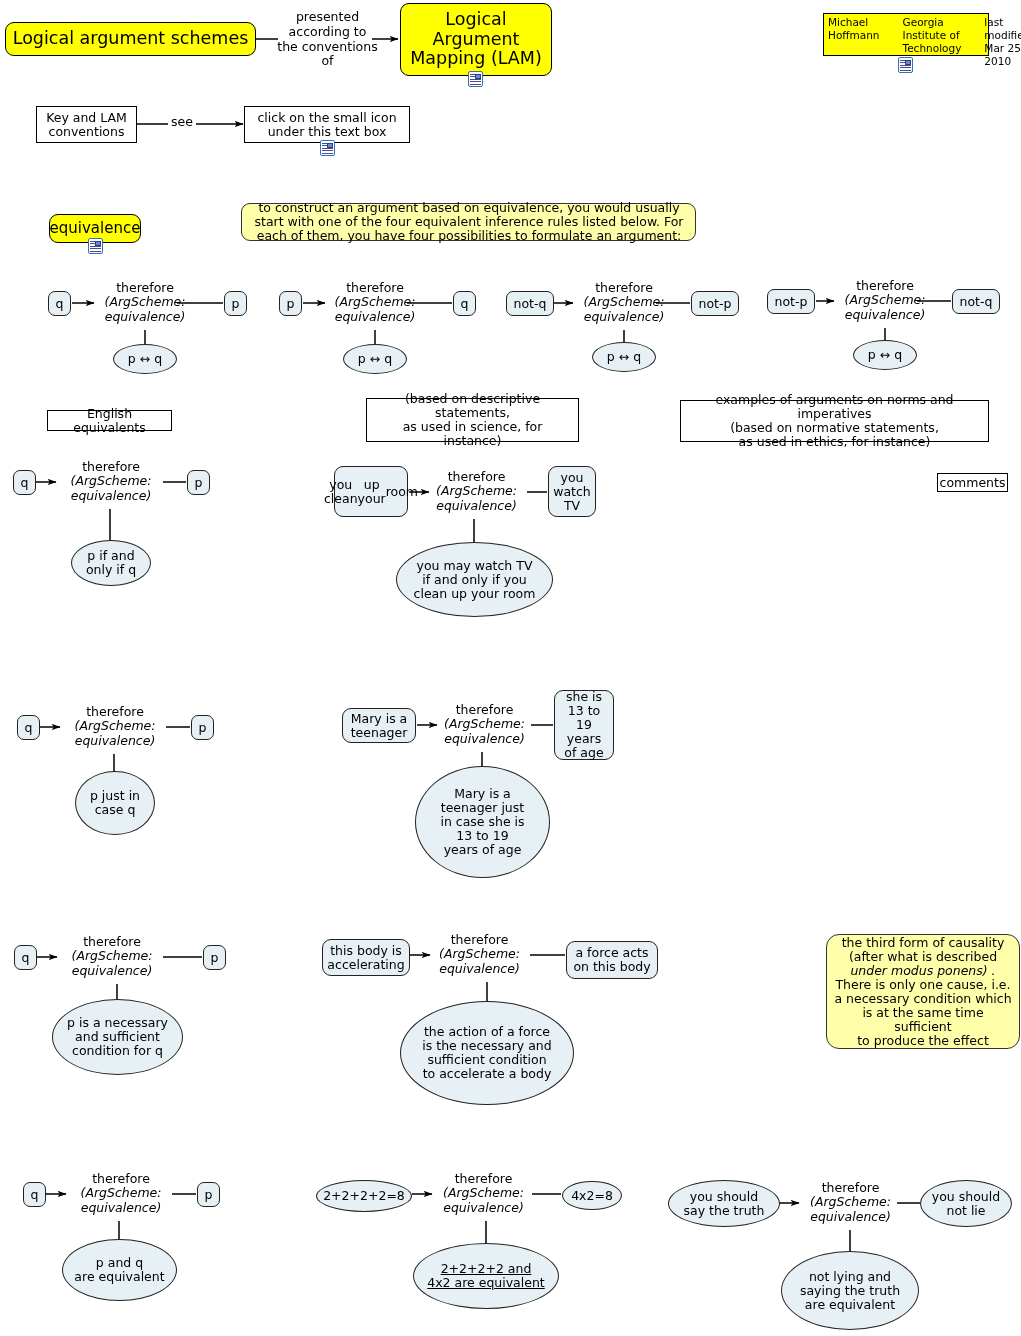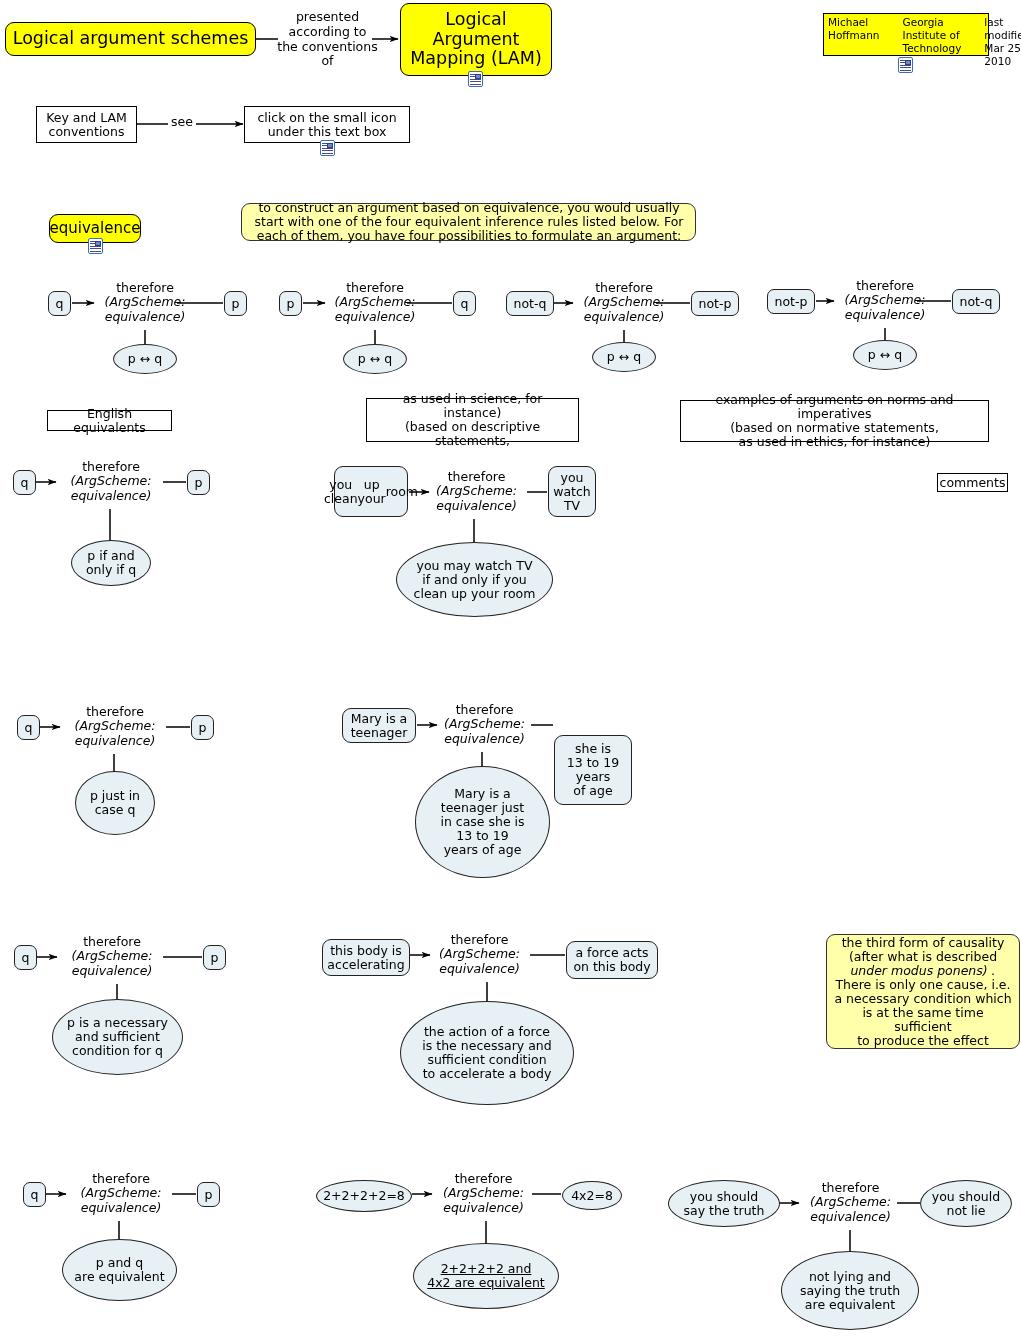--- a/index.html
+++ b/index.html
@@ -235,22 +235,22 @@
     <div class="t1">therefore</div>
     <div class="t2">(ArgScheme:</div>
     <div class="t3">equivalence)</div>
   </div>
   <div class="node rbox small" style="left:952px;top:289px;width:48px;height:25px;">not-q</div>
   <div class="node ell" style="left:853px;top:340px;width:64px;height:30px;">p ↔ q</div>
 
   <div class="node wbox" style="left:47px;top:410px;width:125px;height:21px;">English equivalents</div>
 
   <div class="node wbox" style="left:366px;top:398px;width:213px;height:44px;flex-direction:column;">
+    <span>(based on descriptive statements,</span>
     <span>as used in science, for instance)</span>
-    <span>(based on descriptive statements,</span>
   </div>
 
   <div class="node wbox" style="left:680px;top:400px;width:309px;height:42px;flex-direction:column;">
     <span>examples of arguments on norms and imperatives</span>
     <span>(based on normative statements,</span>
     <span>as used in ethics, for instance)</span>
   </div>
 
   <div class="node wbox" style="left:937px;top:473px;width:71px;height:19px;">comments</div>
 
@@ -301,21 +301,21 @@
 
   <div class="node rbox" style="left:342px;top:708px;width:74px;height:35px;flex-direction:column;">
     <span>Mary is a</span>
     <span>teenager</span>
   </div>
   <div class="elabel" style="left:438px;top:703px;width:93px;">
     <div class="t1">therefore</div>
     <div class="t2">(ArgScheme:</div>
     <div class="t3">equivalence)</div>
   </div>
-  <div class="node rbox" style="left:554px;top:690px;width:78px;height:70px;flex-direction:column;margin-top:45px;">
+  <div class="node rbox" style="left:554px;top:690px;width:60px;height:70px;flex-direction:column;">
     <span>she is</span>
     <span>13 to 19</span>
     <span>years</span>
     <span>of age</span>
   </div>
   <div class="node ell" style="left:415px;top:766px;width:135px;height:112px;flex-direction:column;">
     <span>Mary is a</span>
     <span>teenager just</span>
     <span>in case she is</span>
     <span>13 to 19</span>
@@ -348,21 +348,21 @@
     <span>a force acts</span>
     <span>on this body</span>
   </div>
   <div class="node ell" style="left:400px;top:1001px;width:174px;height:104px;flex-direction:column;">
     <span>the action of a force</span>
     <span>is the necessary and</span>
     <span>sufficient condition</span>
     <span>to accelerate a body</span>
   </div>
 
-  <div class="node note" style="left:826px;top:934px;width:194px;height:115px;flex-direction:column;">
+  <div class="node note" style="left:826px;top:934px;width:194px;height:115px;flex-direction:column;border-radius:13px;">
     <span>the third form of causality</span>
     <span>(after what is described</span>
     <span style="font-style:italic;">under  modus ponens) .</span>
     <span>There is only one cause, i.e.</span>
     <span>a necessary condition which</span>
     <span>is at the same time sufficient</span>
     <span>to produce the effect</span>
   </div>
 
   <div class="node rbox small" style="left:23px;top:1182px;width:23px;height:25px;">q</div>

